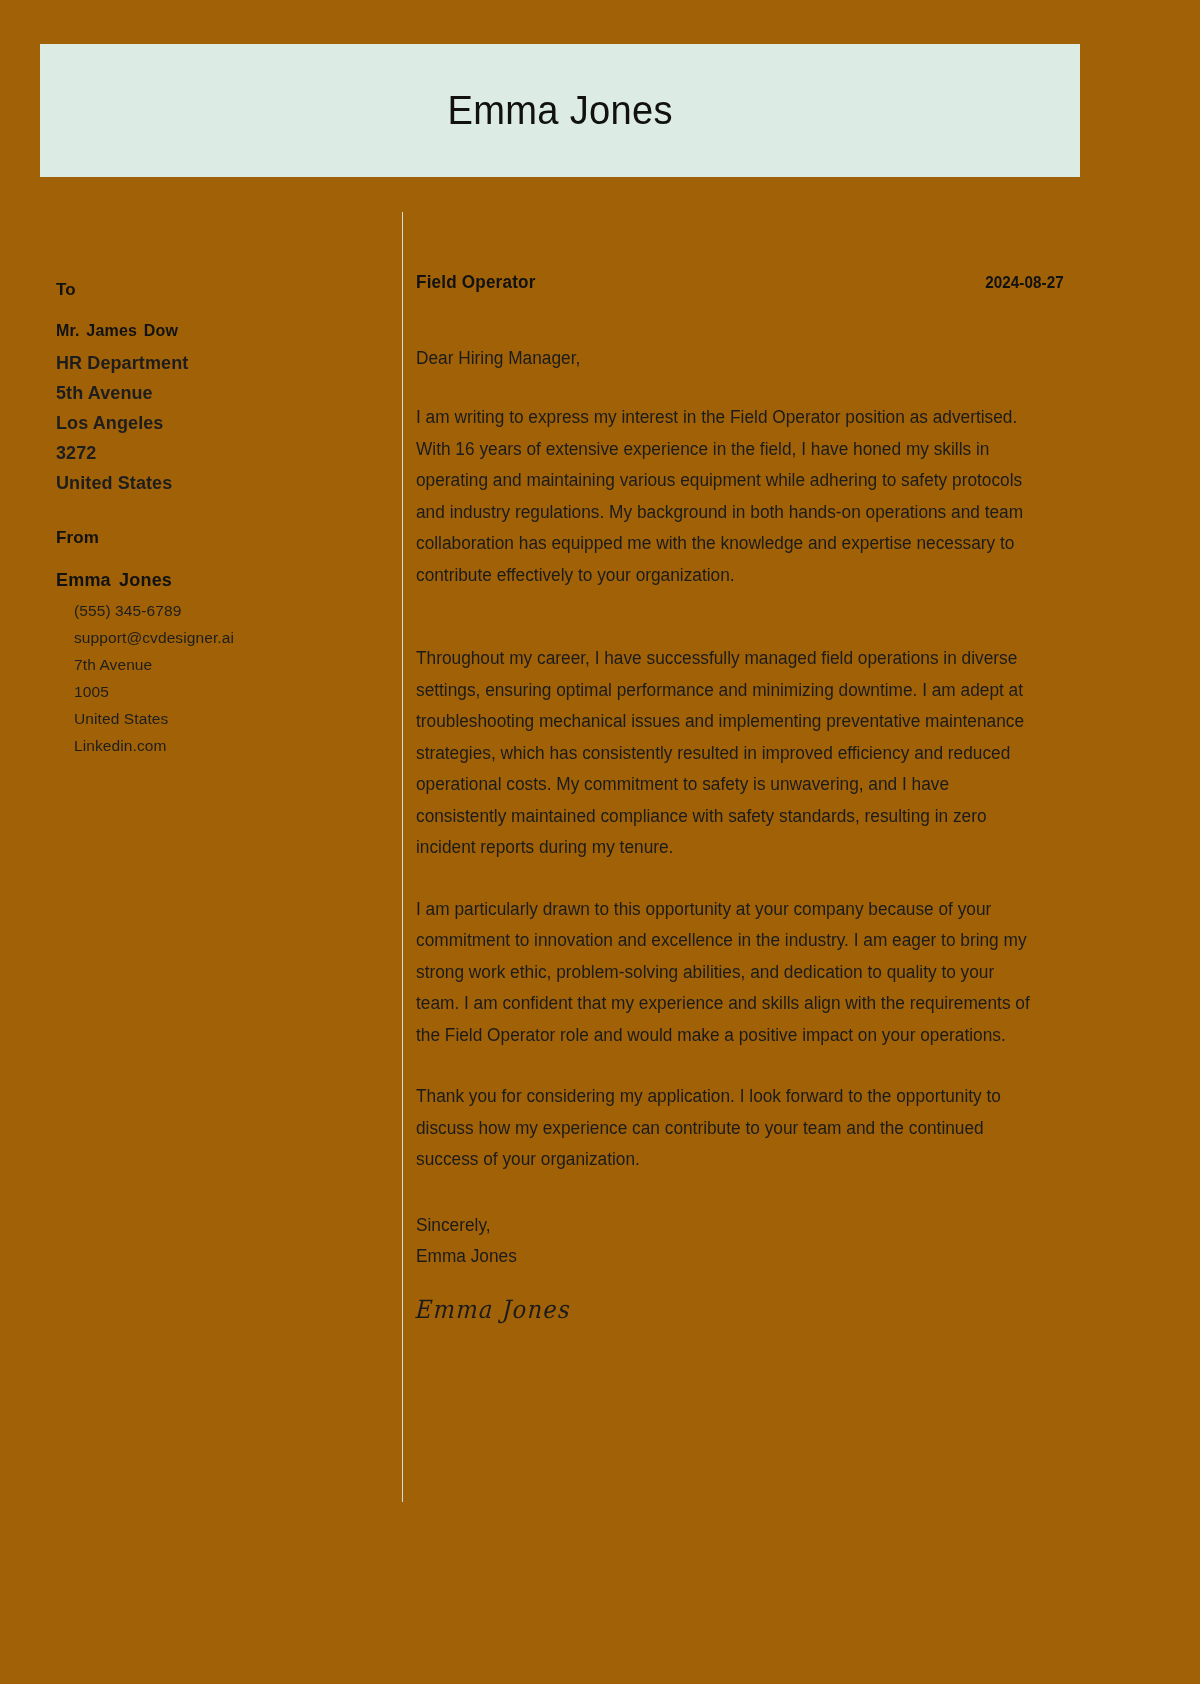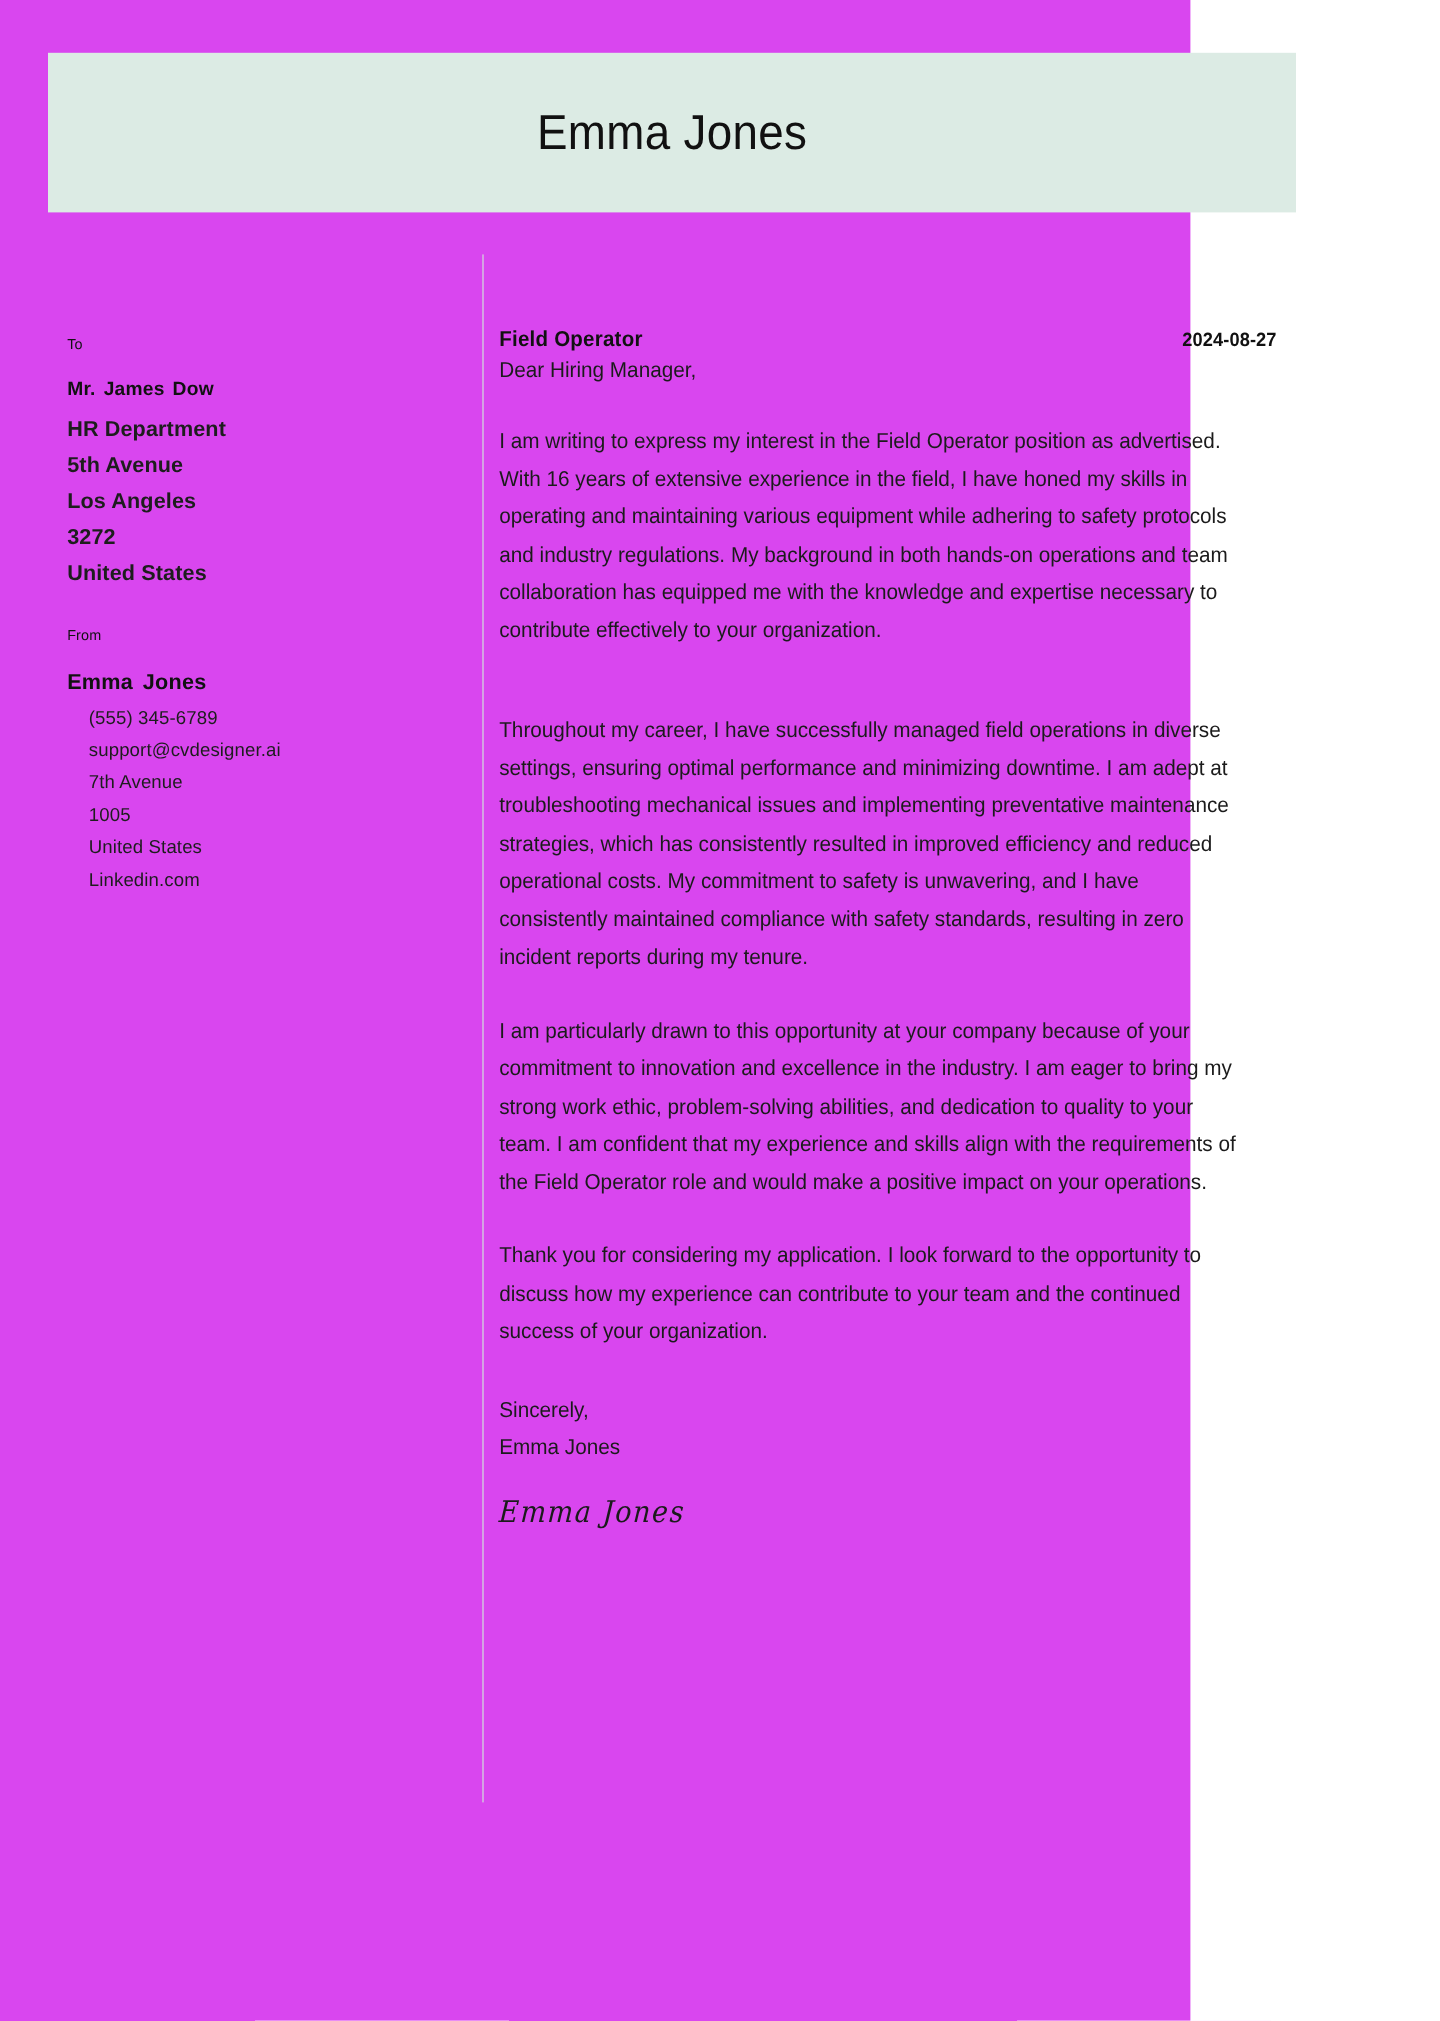--- a/index.html
+++ b/index.html
@@ -10,24 +10,24 @@
   body {
     width: 1200px;
     height: 1684px;
     font-family: "Liberation Sans", sans-serif;
     color: #1b1b1b;
     position: relative;
     overflow: hidden;
   }
 
   .page {
-    width: 992px;
+    width: 1200px;
     height: 1684px;
     position: relative;
-    background: #d946ef;
+    background: #a16207;
   }
 
   
   .header-band {
     position: absolute;
     left: 40px;
     top: 44px;
     width: 1040px;
     height: 133px;
     background: #dcebe4;
@@ -65,22 +65,22 @@
   }
 
   
   .sidebar {
     position: absolute;
     left: 56px;
     top: 70px;
     width: 300px;
   }
   .side-heading {
-    font-size: 12px;
-    font-weight: normal;
+    font-size: 17px;
+    font-weight: bold;
     color: #111111;
     margin: 0 0 22px 0;
     letter-spacing: 0.1px;
   }
   .side-name {
     font-size: 16px;
     font-weight: bold;
     color: #111111;
     margin: 4px 0 8px 0;
     letter-spacing: 0.2px;
@@ -117,20 +117,21 @@
   .letter {
     position: absolute;
     left: 416px;
     top: 62px;
     width: 648px;
   }
   .letter-top {
     display: flex;
     justify-content: space-between;
     align-items: baseline;
+    margin-bottom: 50px;
   }
   .job-title {
     font-size: 18px;
     font-weight: bold;
     color: #111111;
     letter-spacing: 0.2px;
     transform: scaleX(0.95);
     transform-origin: left center;
   }
   .letter-date {

